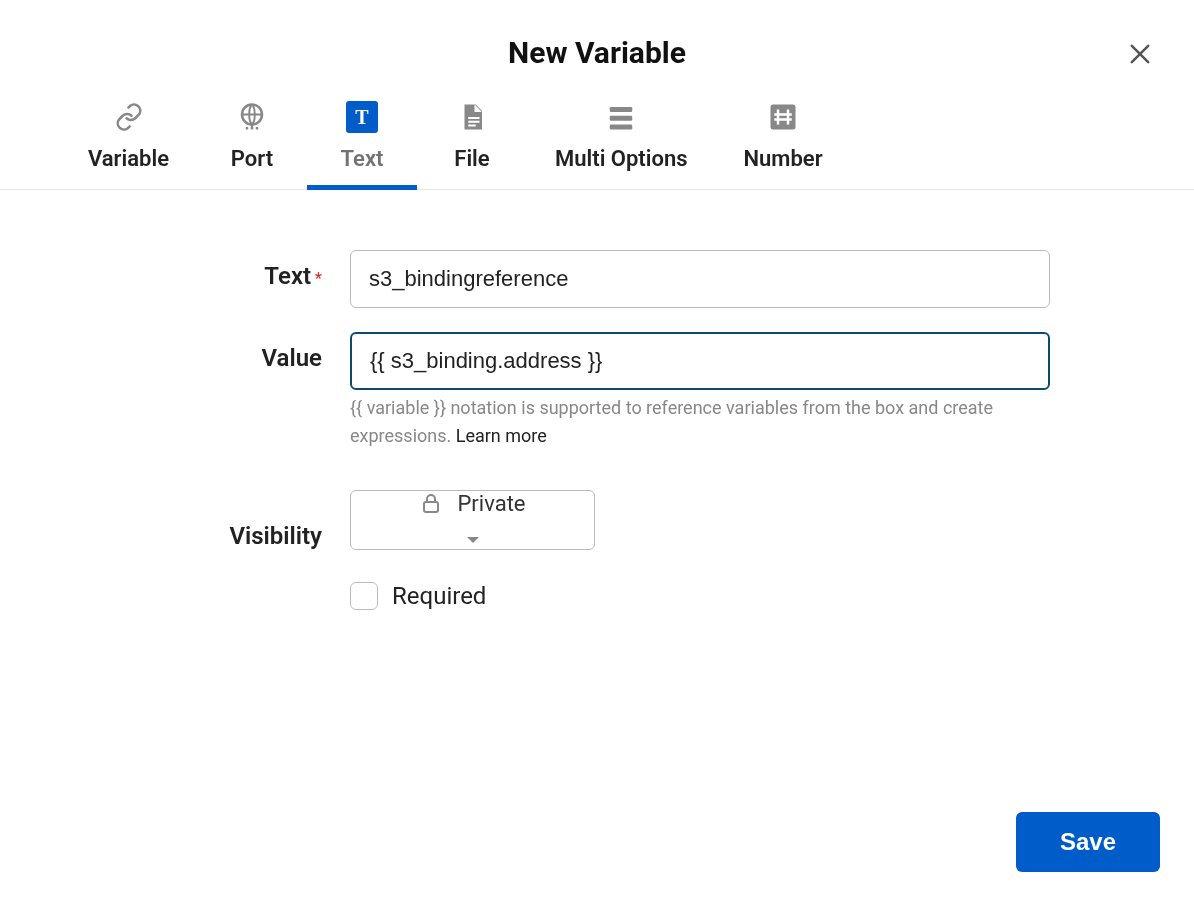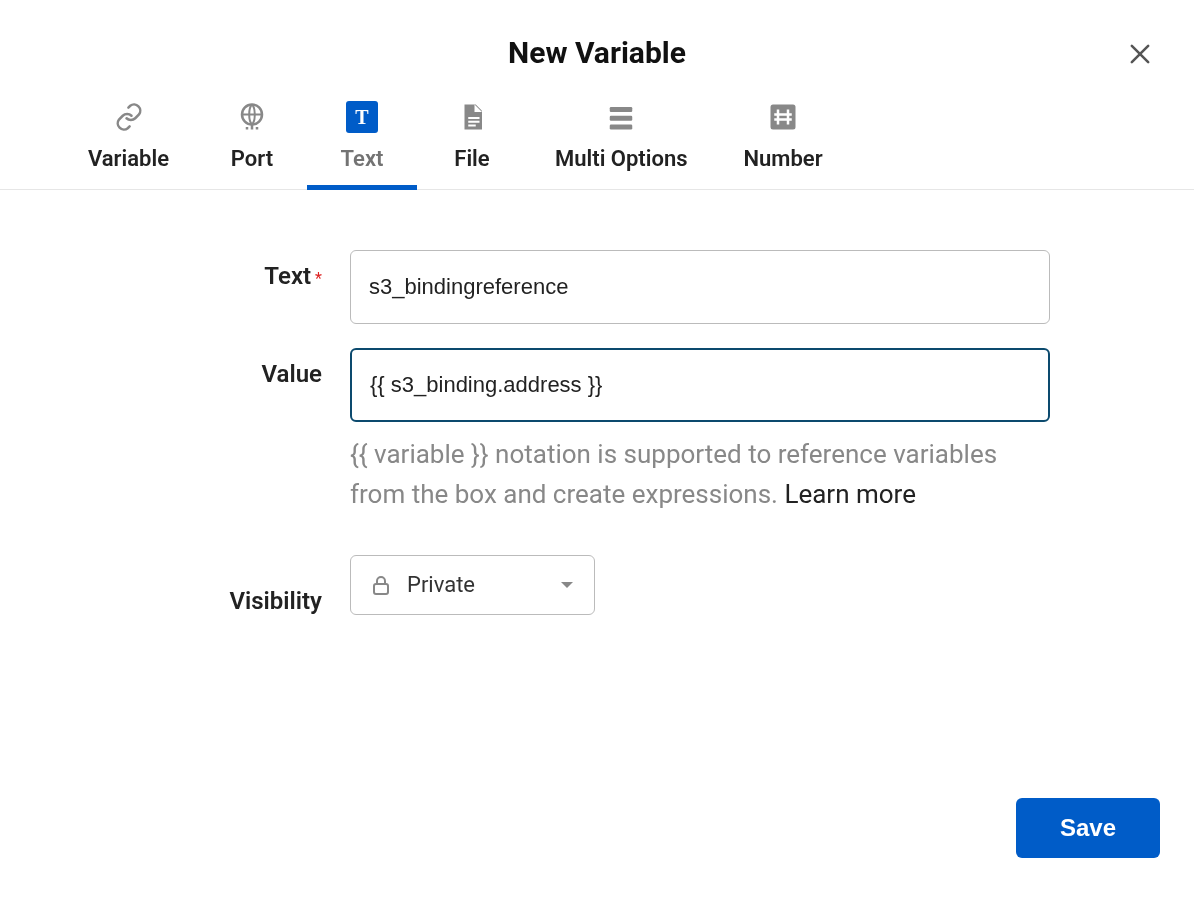--- a/index.html
+++ b/index.html
@@ -120,71 +120,72 @@
     .form-label {
       font-size: 24px;
       font-weight: 600;
       color: #222;
     }
     .req { color: #d22; margin-left: 4px; }
     .form-control-col { flex: 1; }
     .text-input {
       width: 100%;
       max-width: 700px;
-      height: 74px;
+      height: 58px;
       border: 1px solid #bbb;
       border-radius: 6px;
       padding: 0 18px;
       font-size: 22px;
       color: #222;
       outline: none;
     }
     .text-input.valid {
       border: 2px solid #0c4a6e;
     }
     .help-text {
-      font-size: 26px;
+      font-size: 18px;
       color: #888;
-      margin-top: 12px;
+      margin-top: 4px;
       line-height: 1.55;
       max-width: 700px;
     }
     .help-text a { color: #222; text-decoration: none; }
     .select-box {
       display: inline-flex;
       align-items: center;
       height: 60px;
       border: 1px solid #bbb;
       border-radius: 6px;
       padding: 0 18px;
       min-width: 245px;
       cursor: pointer;
       gap: 14px;
       justify-content: space-between;
+      flex-direction: column;
     }
     .select-left { display:flex; align-items:center; gap:14px; }
     .select-text { font-size: 22px; color: #333; }
     .chevron { color: #888; }
     .checkbox-row {
       display: flex;
       align-items: center;
       gap: 14px;
       margin-top: 8px;
     }
     .checkbox {
       width: 28px; height: 28px;
       border: 1.5px solid #bbb;
       border-radius: 6px;
       background: #fff;
       cursor: pointer;
     }
     .checkbox-label { font-size: 24px; color: #222; }
     .footer {
       position: absolute;
-      bottom: 44px;
+      bottom: 30px;
       right: 34px;
     }
     .save-btn {
       background: #005cc8;
       color: #fff;
       font-size: 24px;
       font-weight: 700;
       border: none;
       border-radius: 6px;
       padding: 16px 44px;
@@ -312,20 +313,26 @@
           </div>
           <svg class="chevron" width="18" height="18" viewBox="0 0 24 24">
               <path d="M4 8 L12 16 L20 8 Z" fill="#888"></path>
             </svg>
         </div>
       </div>
     </div>
 
     <div class="form-row">
       <div class="form-label-col"></div>
+      <div class="form-control-col">
+        <div class="checkbox-row">
+          <div class="checkbox"></div>
+          <span class="checkbox-label">Required</span>
+        </div>
+      </div>
     </div>
 
   </div>
 
   <div class="footer">
     <button class="save-btn">Save</button>
   </div>
 
 </div>
 

